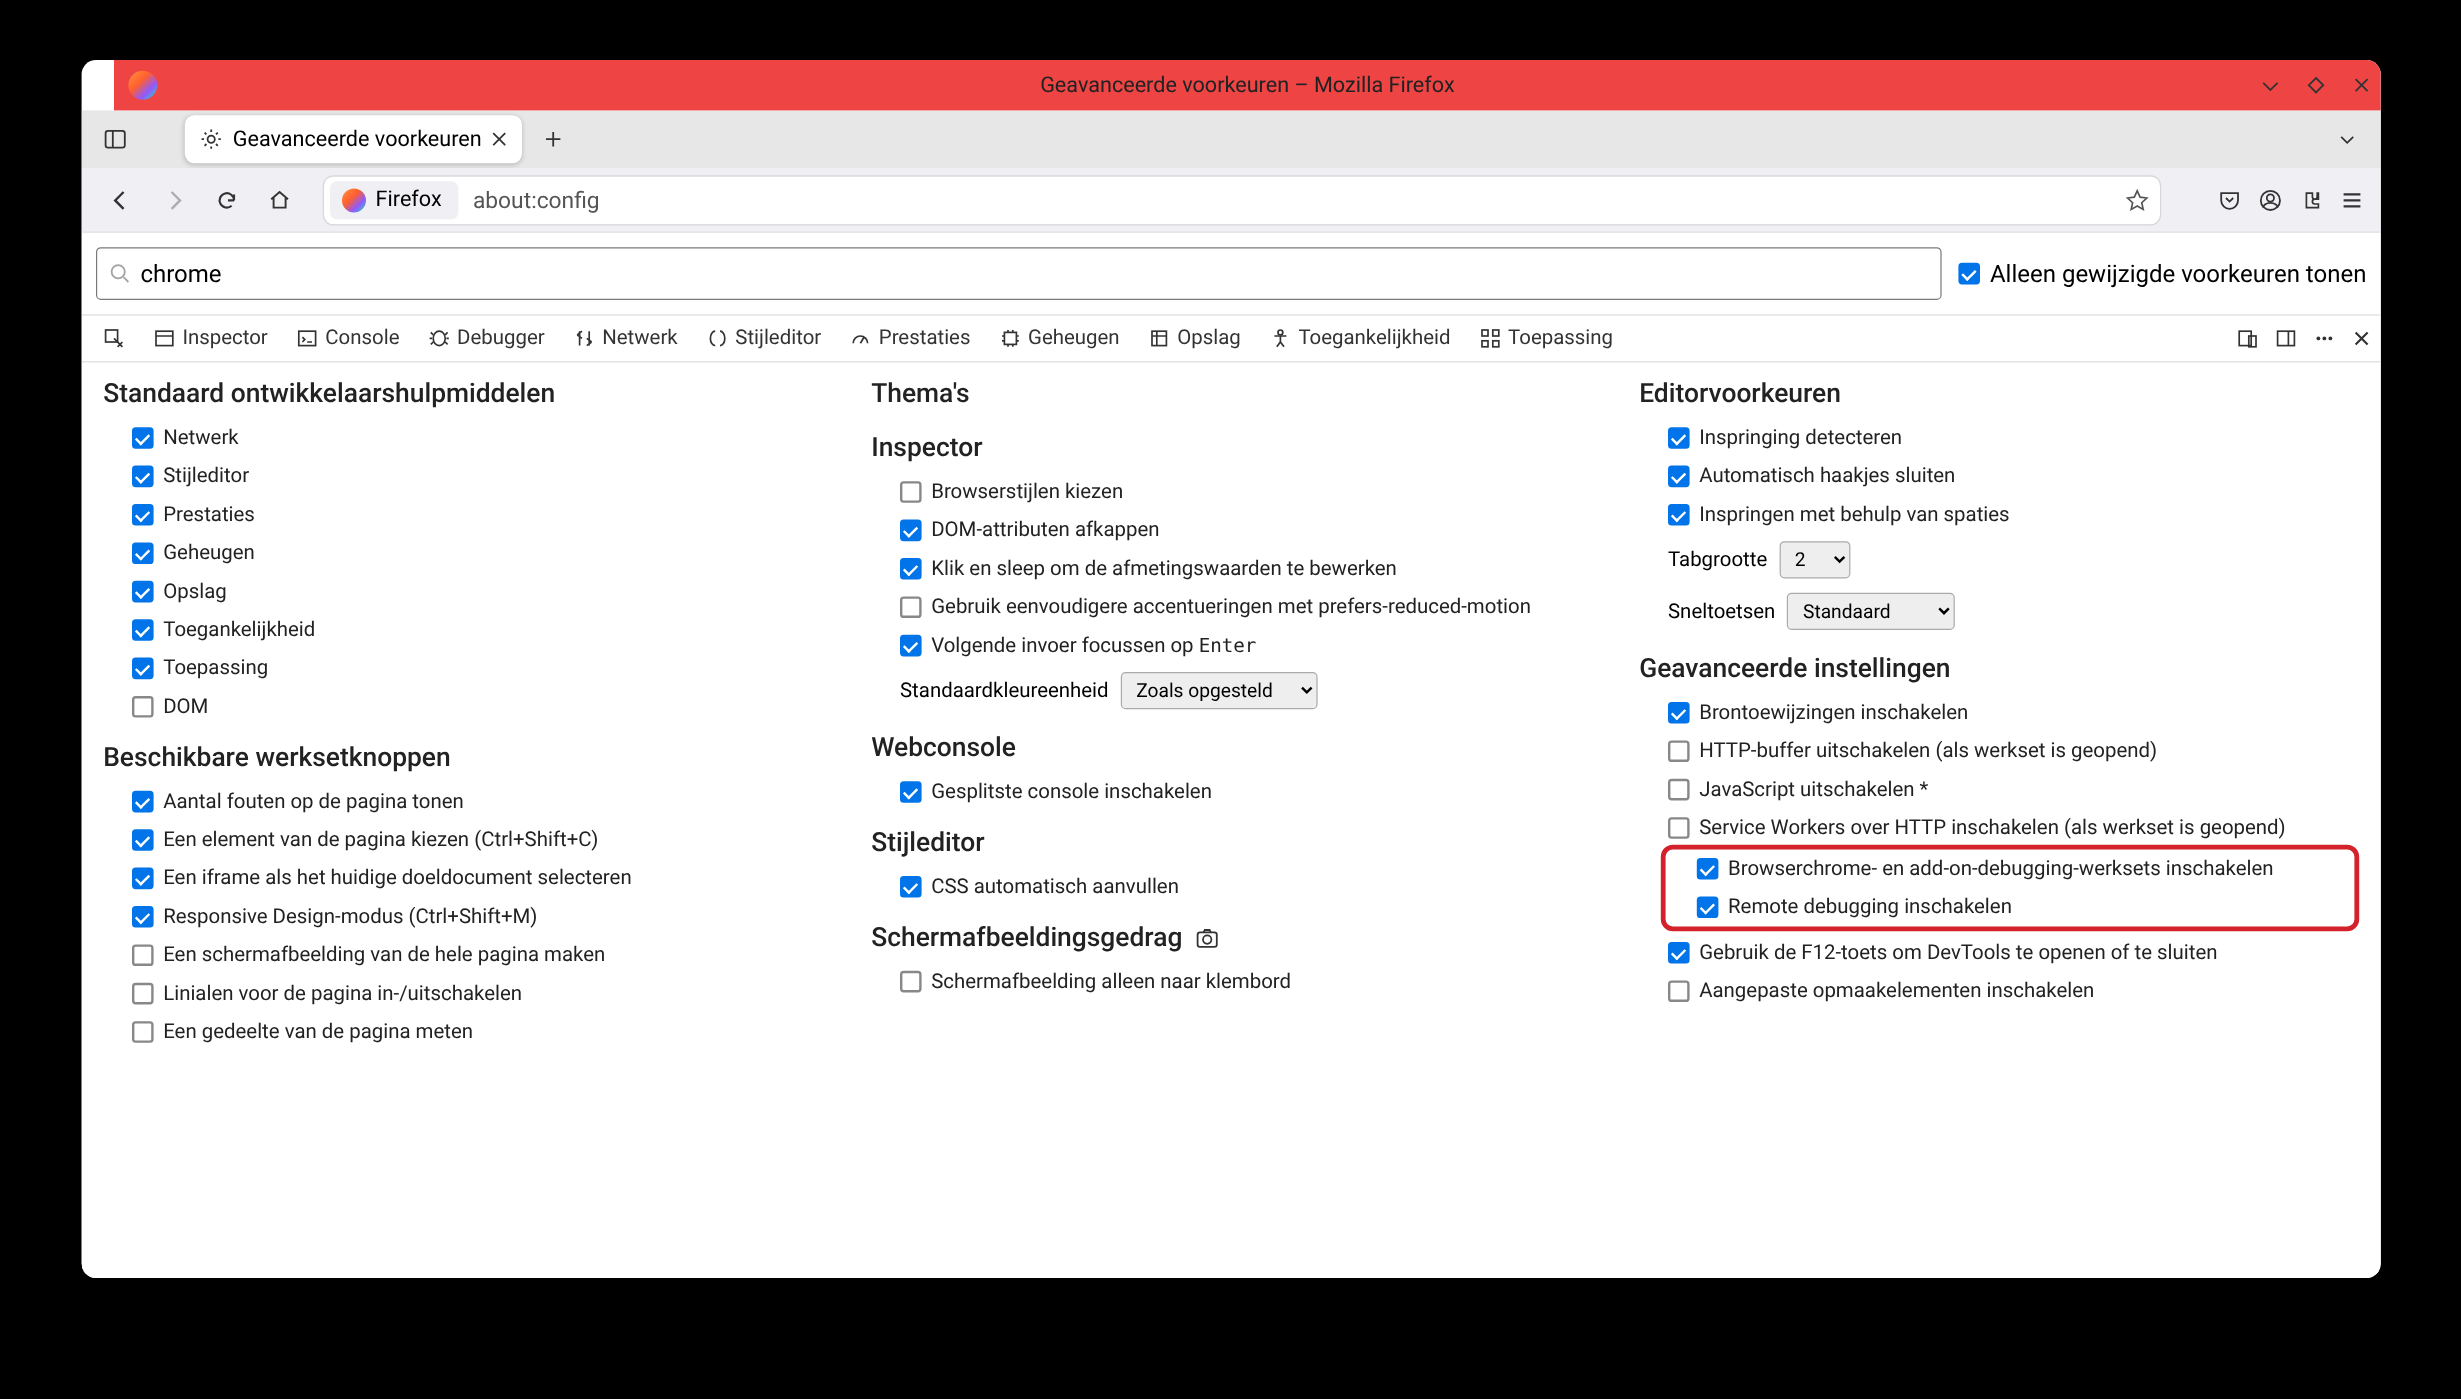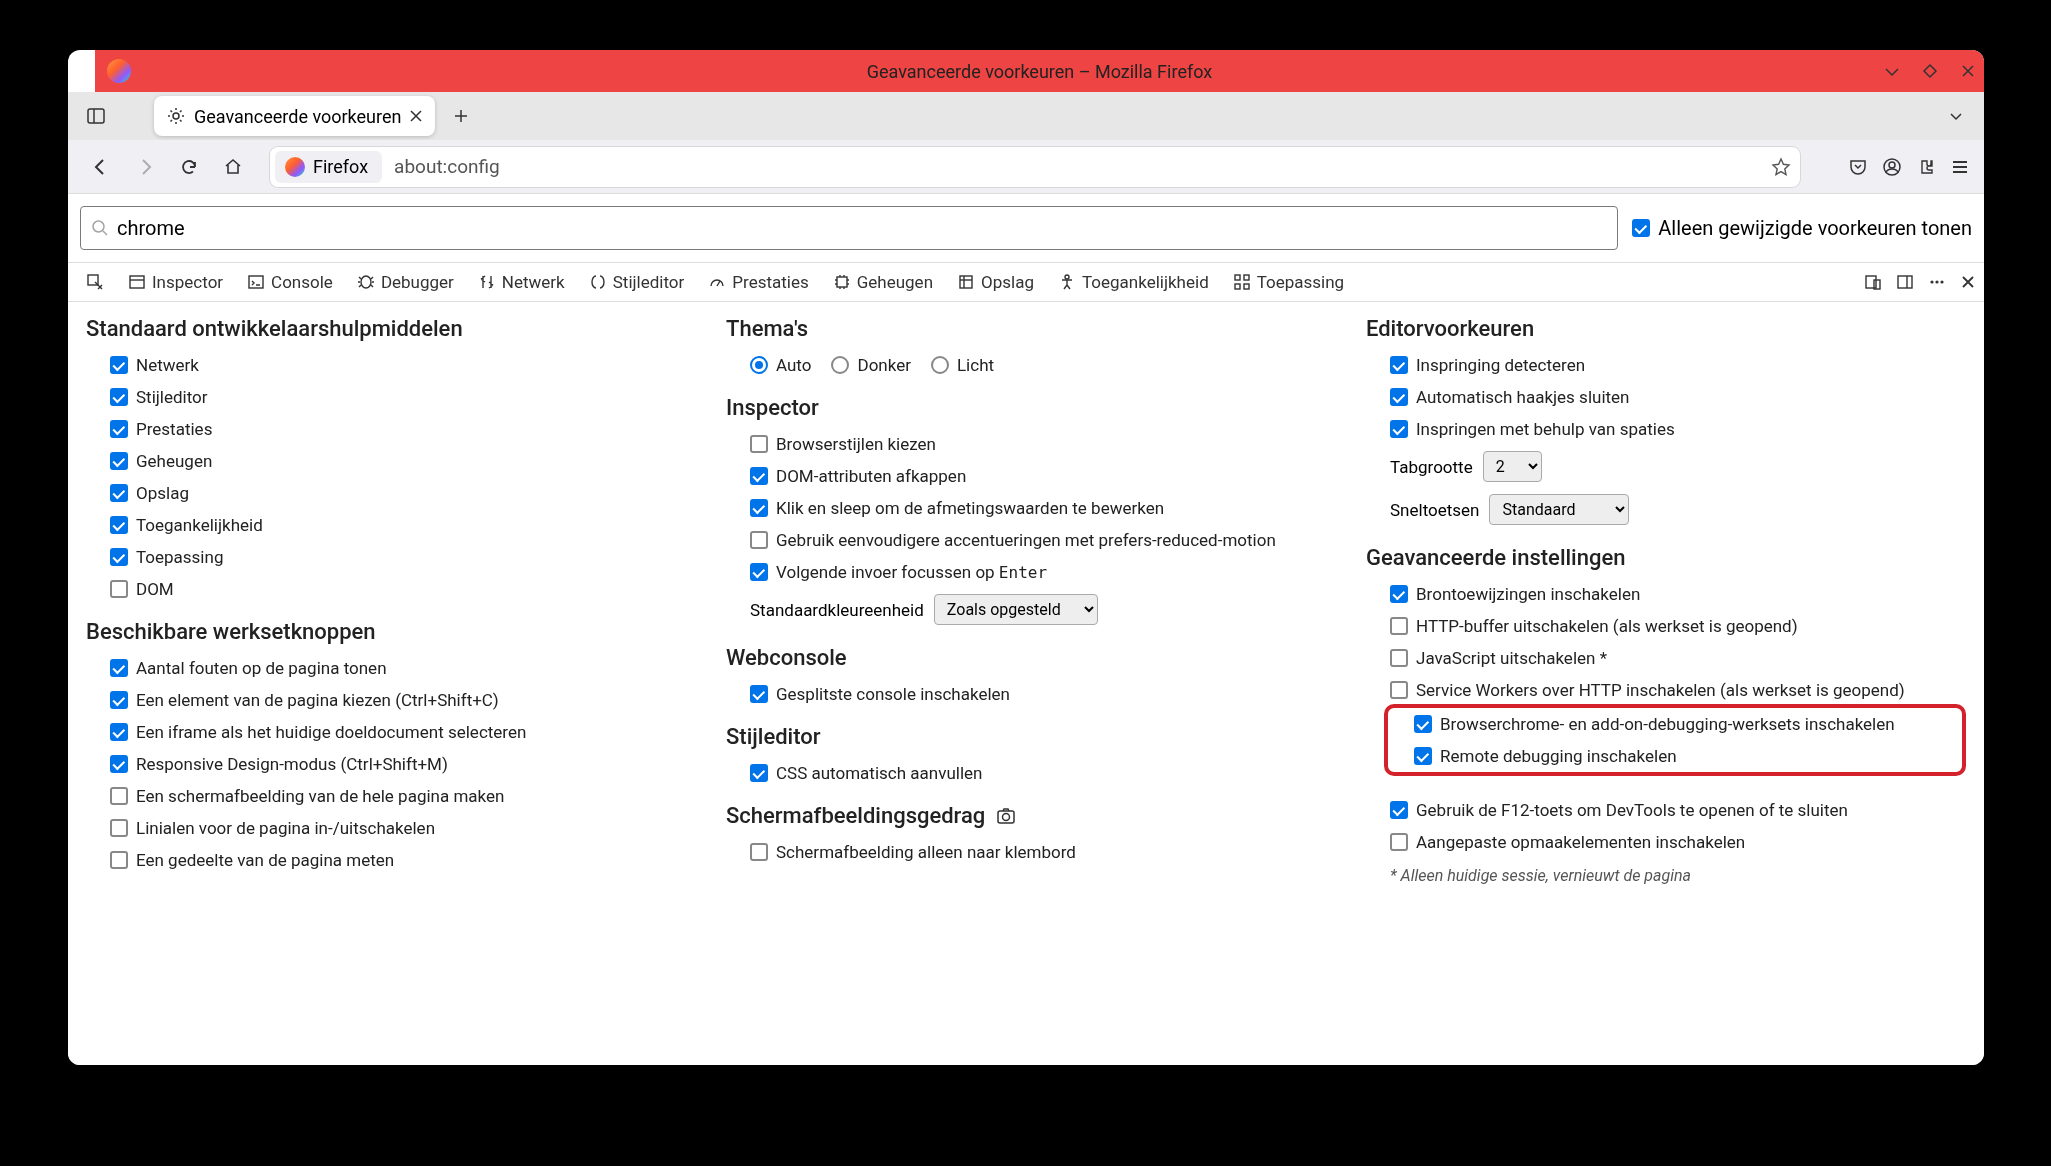--- a/index.html
+++ b/index.html
@@ -365,34 +365,20 @@
             </label>
             <label class="check-item">
               <span class="checkbox"></span>
               <span>Een gedeelte van de pagina meten</span>
             </label>
           </div>
       </div>
 
       <div class="col">
         <h2 class="section-title">Thema's</h2>
-        <div class="radio-row">
-          <label class="check-item">
-              <span class="radio checked"></span>
-              <span>Auto</span>
-            </label>
-          <label class="check-item">
-              <span class="radio"></span>
-              <span>Donker</span>
-            </label>
-          <label class="check-item">
-              <span class="radio"></span>
-              <span>Licht</span>
-            </label>
-        </div>
 
         <h2 class="section-title mt">Inspector</h2>
         <div class="check-list" id="col2-insp">
             <label class="check-item">
               <span class="checkbox"></span>
               <span>Browserstijlen kiezen</span>
             </label>
             <label class="check-item">
               <span class="checkbox checked"></span>
               <span>DOM-attributen afkappen</span>
@@ -498,27 +484,26 @@
               <label class="check-item">
                 <span class="checkbox checked"></span>
                 <span>Browserchrome- en add-on-debugging-werksets inschakelen</span>
               </label>
               <label class="check-item">
                 <span class="checkbox checked"></span>
                 <span>Remote debugging inschakelen</span>
               </label>
             </div>
         </div>
-        <div class="check-list" id="col3-adv-after" style="margin-top:24px;text-align:right;">
+        <div class="check-list" id="col3-adv-after" style="margin-top:8px;text-align:right;">
             <label class="check-item">
               <span class="checkbox checked"></span>
               <span>Gebruik de F12-toets om DevTools te openen of te sluiten</span>
             </label>
             <label class="check-item">
               <span class="checkbox"></span>
               <span>Aangepaste opmaakelementen inschakelen</span>
             </label>
           </div>
-        <div class="footnote">* Alleen huidige sessie, vernieuwt de pagina</div>
       </div>
     </div>
   </div>
 </div>
 
 </body></html>

